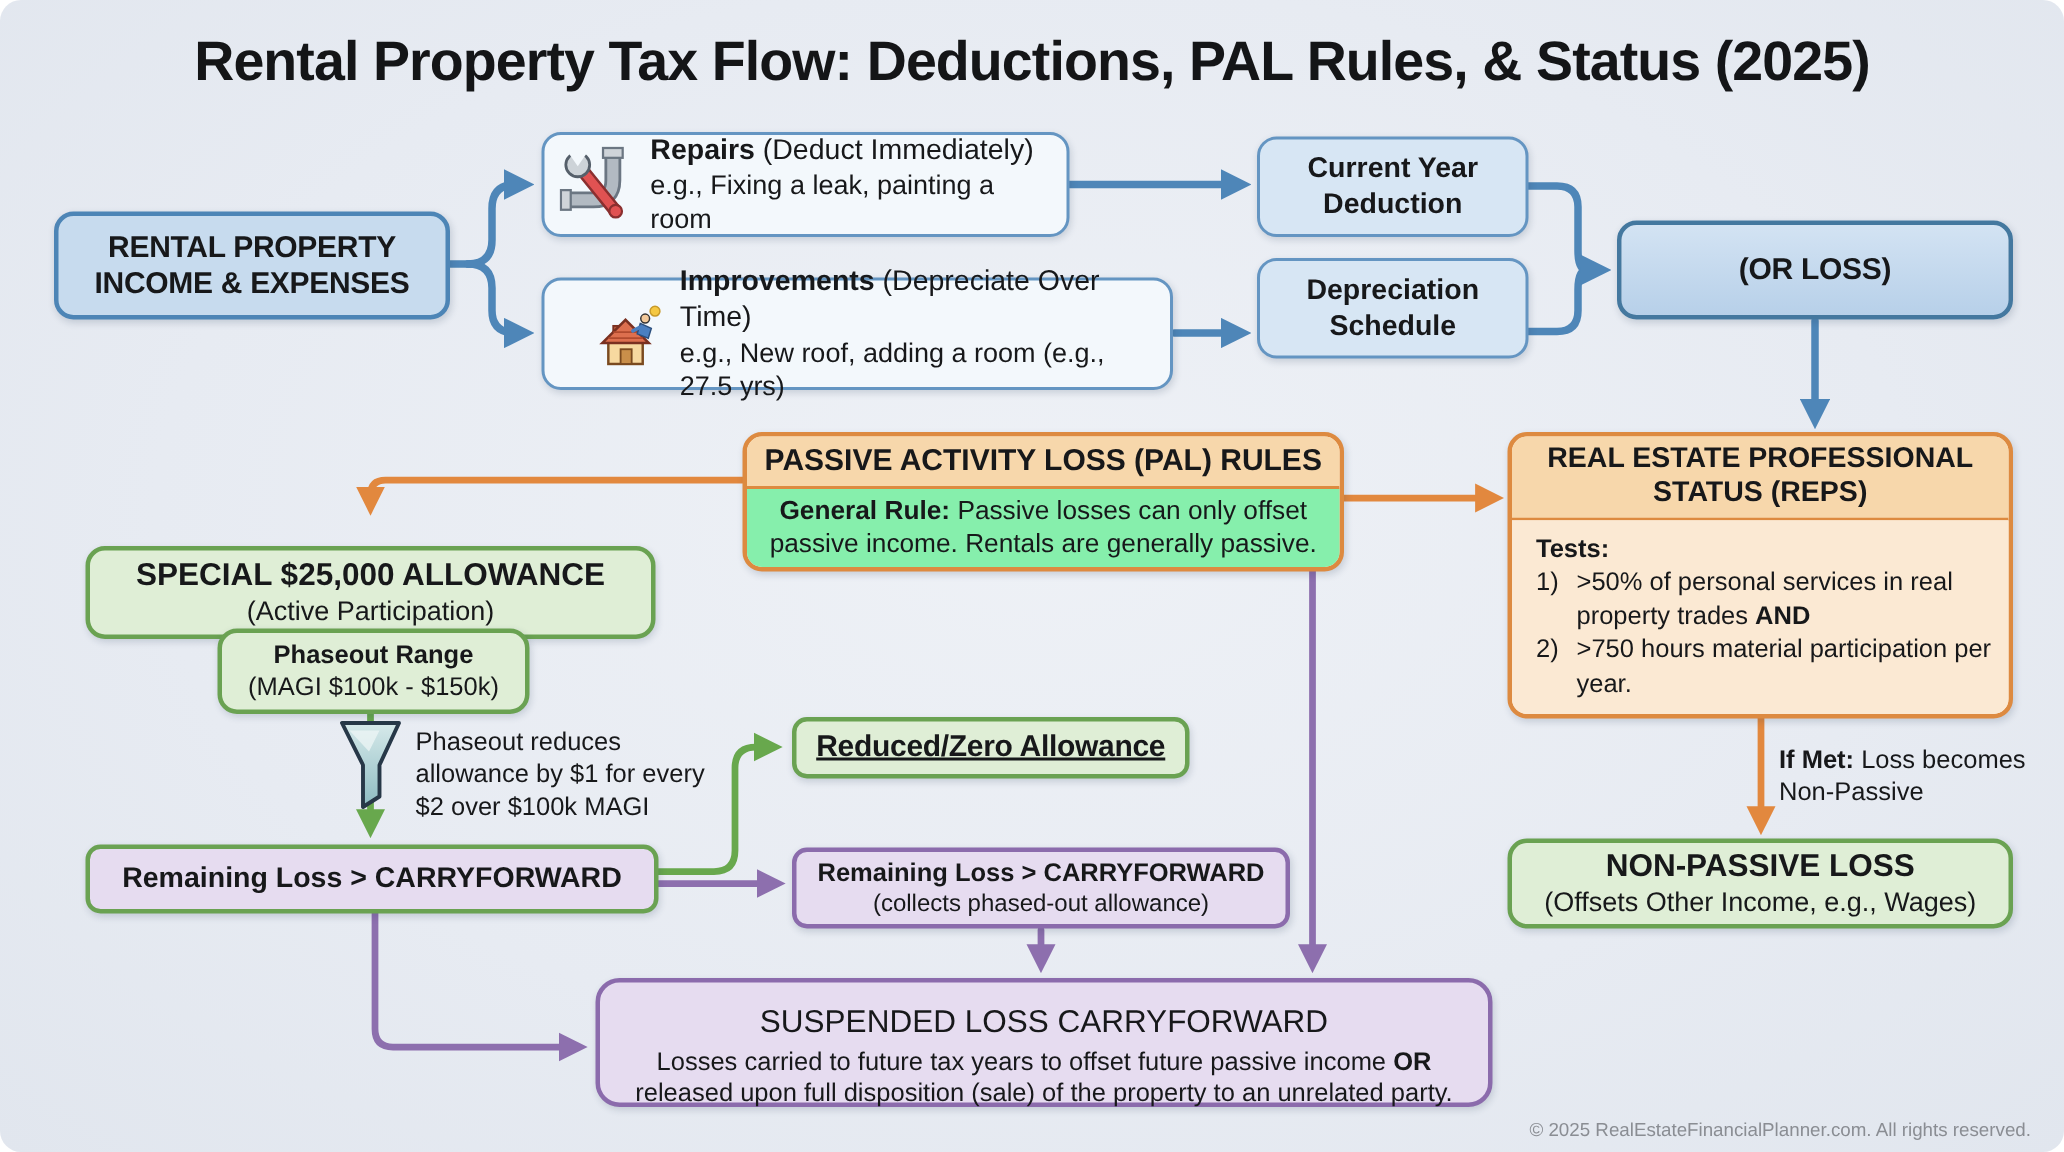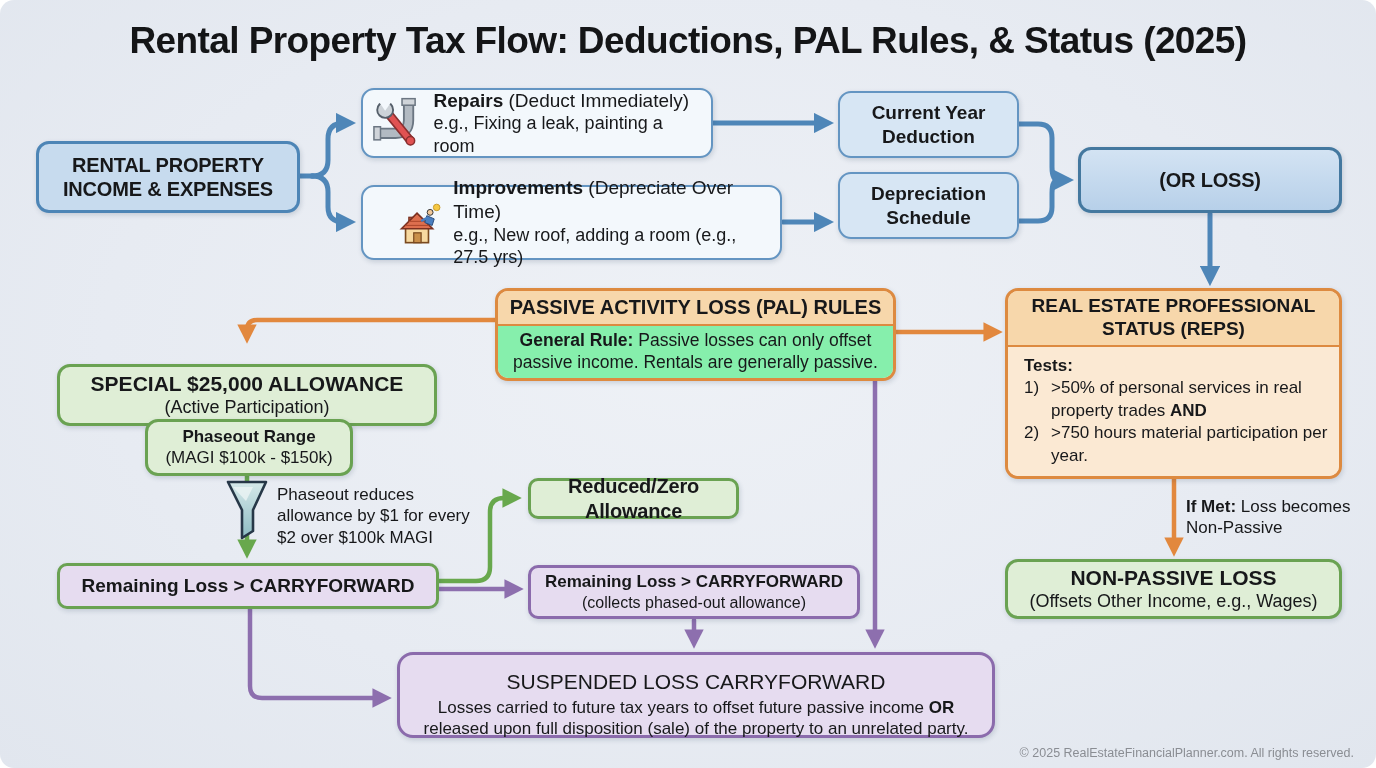--- a/index.html
+++ b/index.html
@@ -215,21 +215,21 @@
     <div class="t-sub2" style="font-weight:800;">Phaseout Range</div>
     <div class="t-sub2">(MAGI $100k - $150k)</div>
   </div>
 
   <div class="note" style="left:277px;top:484px;width:200px;">Phaseout reduces allowance by $1 for every $2 over $100k MAGI</div>
 
   <div class="box purple-greenborder t-md" style="left:57px;top:563px;width:382px;height:46px;border-radius:10px;">
     <div>Remaining Loss &gt; CARRYFORWARD</div>
   </div>
 
-  <div class="box green-box t-lg" style="left:528px;top:478px;width:211px;height:41px;border-radius:10px;">
+  <div class="box green-box t-lg" style="left:528px;top:478px;width:265px;height:41px;border-radius:10px;text-decoration:underline;">
     <div>Reduced/Zero Allowance</div>
   </div>
 
   <div class="box purple-box" style="left:528px;top:565px;width:332px;height:54px;border-radius:10px;">
     <div class="t-sub2" style="font-weight:800;">Remaining Loss &gt; CARRYFORWARD</div>
     <div style="font-size:16px;">(collects phased-out allowance)</div>
   </div>
 
   <div class="box purple-box" style="left:397px;top:652px;width:598px;height:86px;border-radius:16px;">
     <div class="suspended-title">SUSPENDED LOSS CARRYFORWARD</div>

